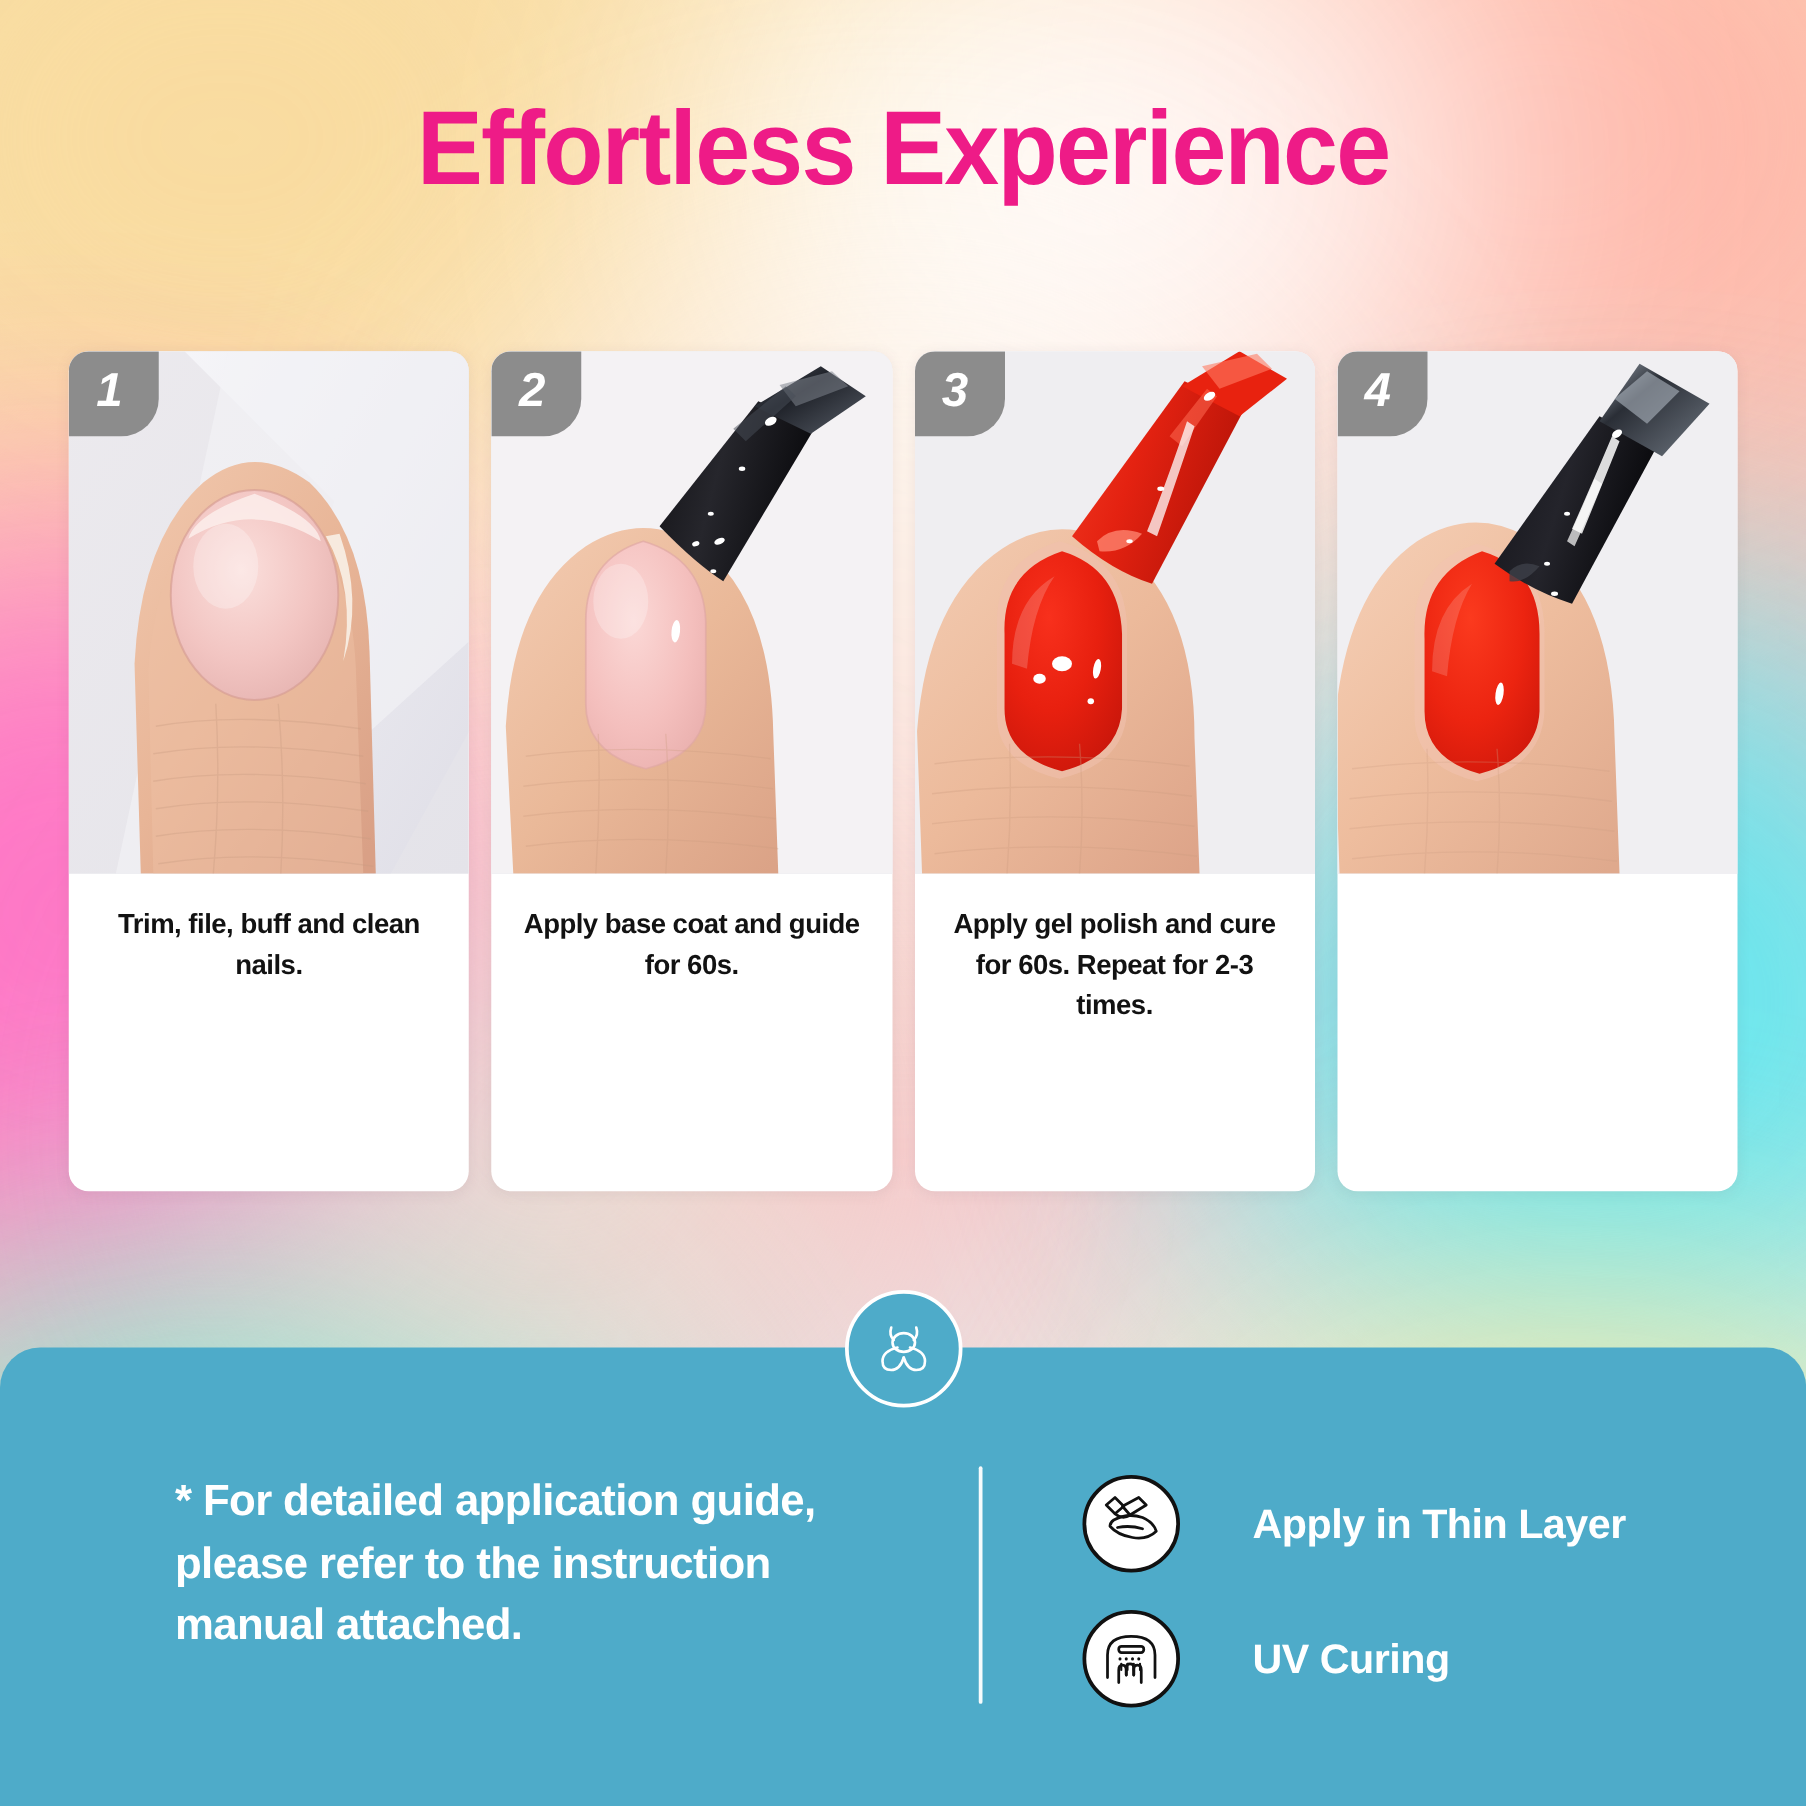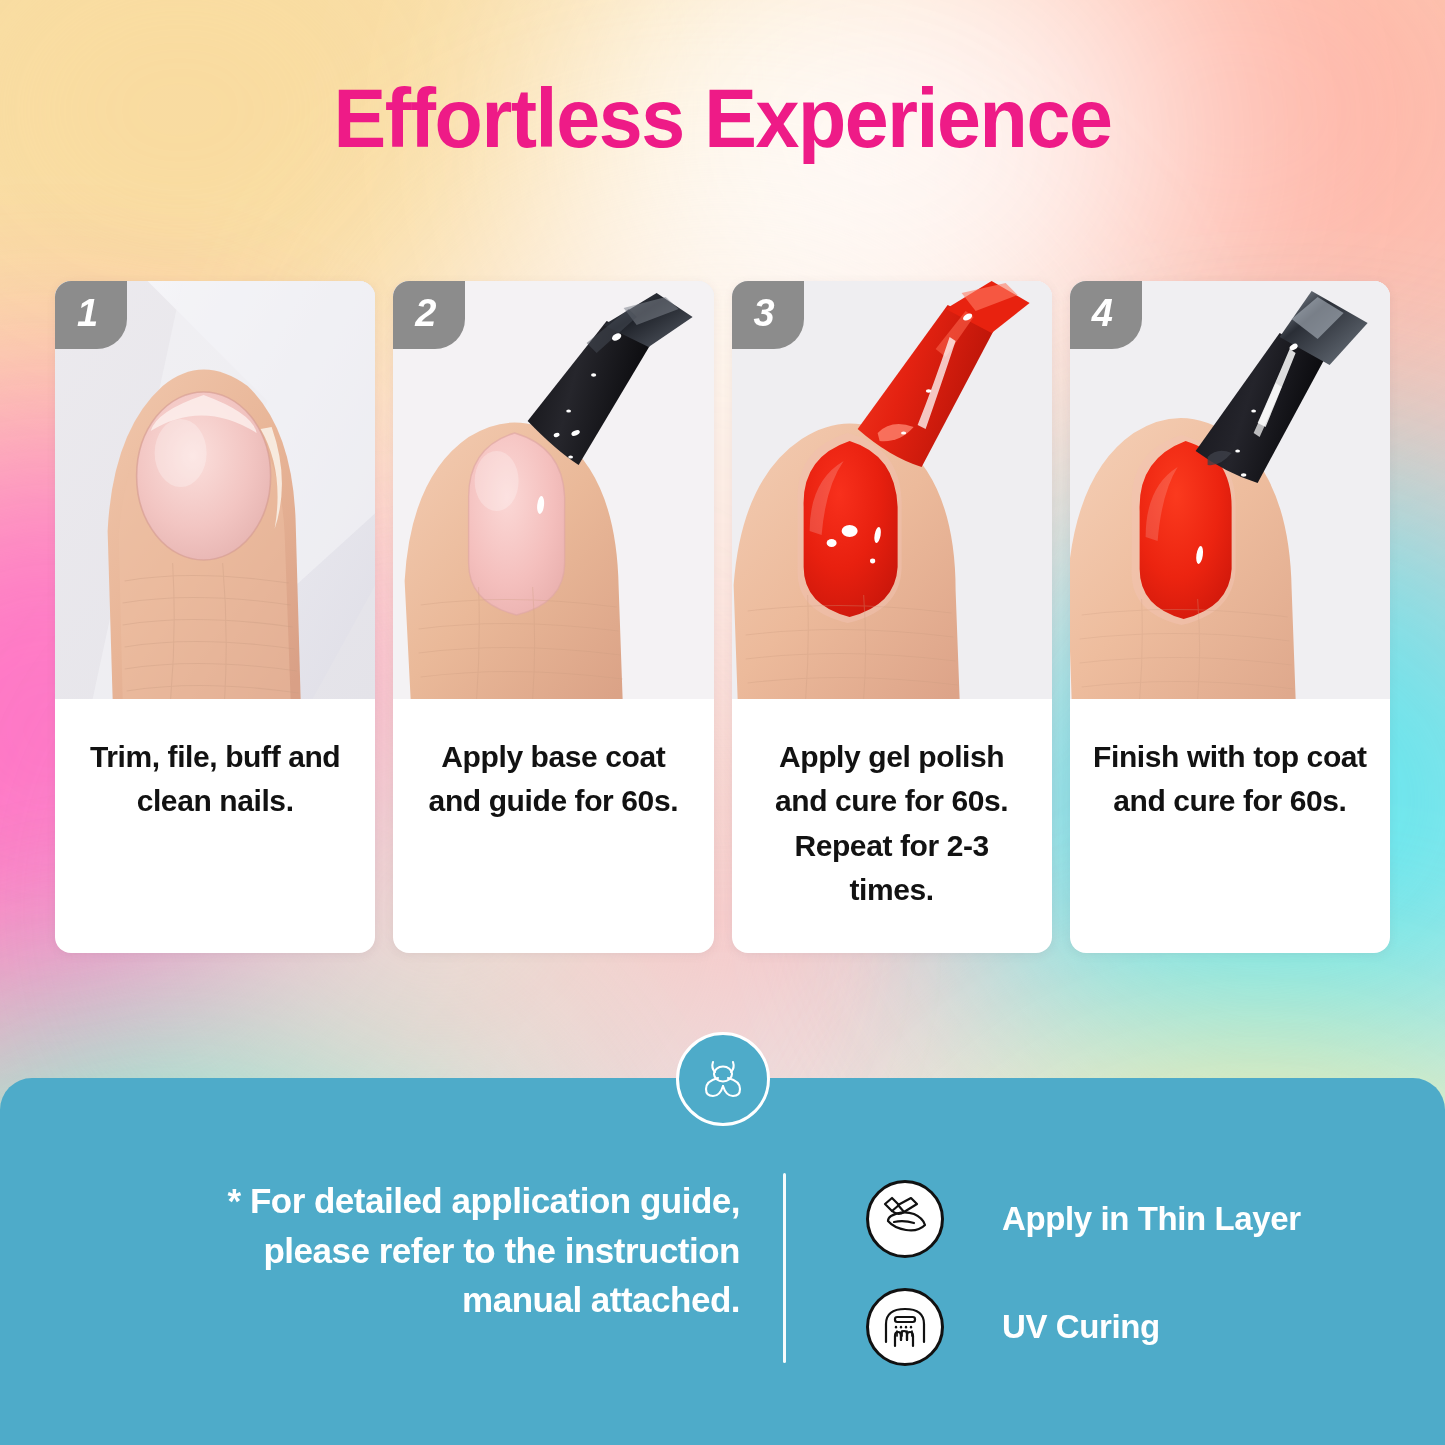--- a/index.html
+++ b/index.html
@@ -110,23 +110,23 @@
     padding-right: 8px;
     padding-bottom: 4px;
     z-index: 4;
     letter-spacing: -1px;
   }
 
   .photo-svg { position: absolute; inset: 0; width: 100%; height: 100%; display: block; }
 
   .card-caption {
     flex: 1;
-    padding: 36px 20px 0 20px;
+    padding: 24px 20px 0 20px;
     text-align: center;
-    font-size: 30px;
+    font-size: 22px;
     line-height: 1.48;
     font-weight: 700;
     color: #121212;
     letter-spacing: -.4px;
   }
 
   
   .logo-circle {
     position: absolute;
     left: 50%;
@@ -144,21 +144,20 @@
 
   
   .blue-band {
     position: absolute;
     left: 0; right: 0;
     top: 1078px;
     height: 367px;
     background: #4eabc9;
     border-radius: 32px 32px 0 0;
     z-index: 3;
-    text-align: right;
   }
 
   .band-note {
     position: absolute;
     left: 140px;
     top: 98px;
     width: 600px;
     color: #ffffff;
     font-size: 35px;
     font-weight: 700;
@@ -442,21 +441,20 @@
             <path d="M14,334 Q112,322 220,336"></path>
               <path d="M12,358 Q112,346 222,360"></path>
             <path d="M12,382 Q114,370 224,384"></path>
               <path d="M14,406 Q116,394 226,408"></path>
             <path d="M74,318 Q76,368 72,418"></path>
               <path d="M130,318 Q134,368 130,418"></path>
           </g>
         </svg>
         <div class="badge">4</div>
       </div>
-      <div class="card-caption">Finish with top coat and cure for 60s.</div>
     </div>
 
   </div>
 
   <div class="logo-circle">
     <svg width="58" height="58" viewBox="0 0 58 58">
       <g fill="none" stroke="#ffffff" stroke-width="2.1" stroke-linecap="round">
         <path d="M19 12 Q17 18 21 22"></path>
         <path d="M39 12 Q41 18 37 22"></path>
         <ellipse cx="29" cy="24" rx="9" ry="7.5"></ellipse>

